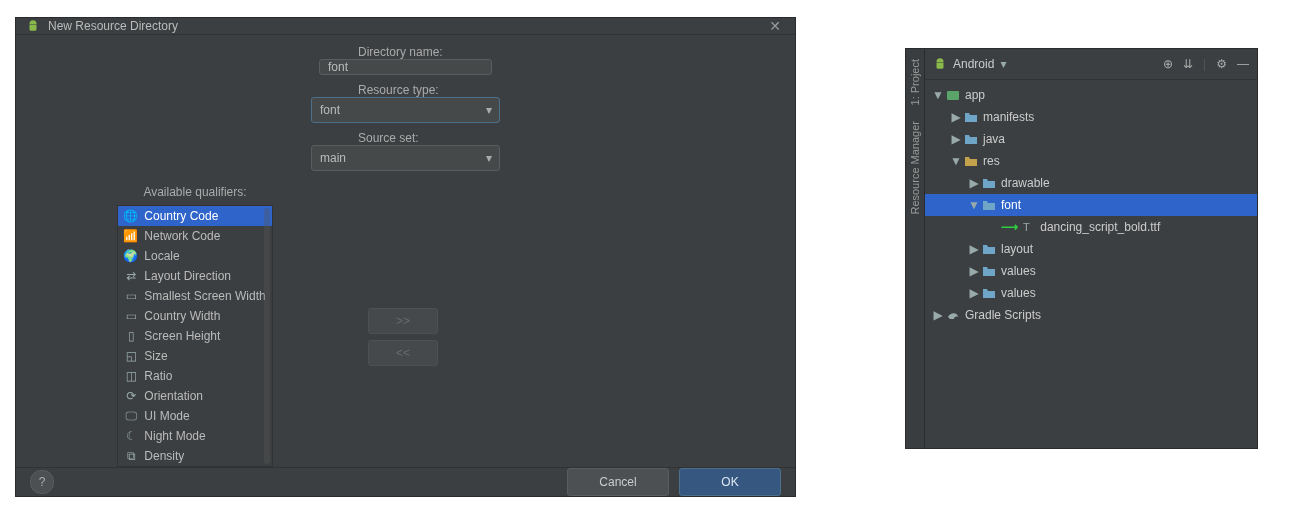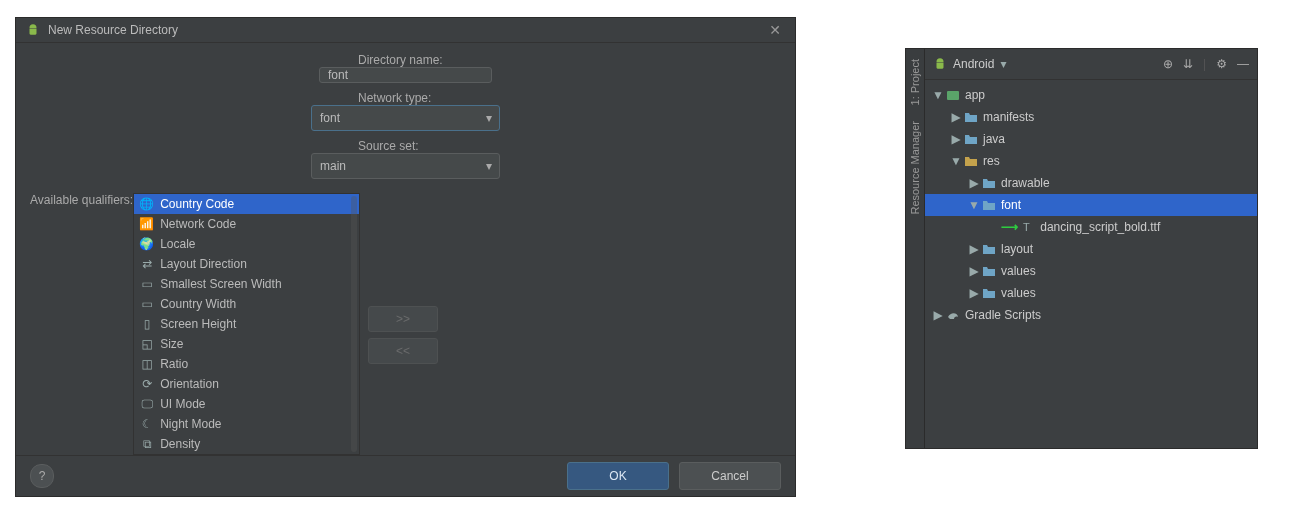--- a/index.html
+++ b/index.html
@@ -13,21 +13,21 @@
   .close-x{color:#999;font-size:14px;padding:0 4px;cursor:pointer;}
   .body{padding:10px 14px 0 14px;flex:1;display:flex;flex-direction:column;}
   .row{display:flex;align-items:center;margin-bottom:8px;flex-direction:column;}
   .lbl{width:95px;color:#aaa;}
   .field{flex:1;height:26px;background:#45494a;border:1px solid #5a5d5e;border-radius:3px;color:#bbb;padding:0 8px;box-sizing:border-box;font-family:inherit;font-size:12px;}
   .field.sel{border-color:#4a708b;}
   .combo{position:relative;flex:1;}
   .combo .field{width:100%;padding-right:24px;}
   .combo .caret{position:absolute;right:8px;top:6px;color:#aaa;pointer-events:none;}
   .qual-wrap{display:flex;gap:8px;margin-top:6px;flex:1;}
-  .qcol{display:flex;flex-direction:row;}
+  .qcol{display:flex;flex-direction:column;align-items:center;}
   .qcol .qlabel{color:#aaa;margin-bottom:6px;}
   .listbox{background:#3c3f41;border:1px solid #323232;flex:1;overflow:hidden;position:relative;}
   .avail{width:330px;}
   .chosen{flex:1;}
   .mid{width:70px;display:flex;flex-direction:column;justify-content:center;gap:6px;}
   .movebtn{height:24px;background:#4c5052;border:1px solid #5a5d5e;border-radius:3px;color:#888;display:flex;align-items:center;justify-content:center;opacity:.6;cursor:pointer;}
   .qitem{display:flex;align-items:center;height:20px;padding:0 6px;color:#bbb;gap:6px;}
   .qitem.sel{background:#2f65ca;color:#fff;}
   .qicon{width:14px;height:14px;display:inline-flex;align-items:center;justify-content:center;color:#9aa;}
   .scrollhint{position:absolute;top:2px;right:2px;bottom:2px;width:6px;background:#555;border-radius:3px;opacity:.35;}
@@ -71,21 +71,21 @@
     <span class="title-text">New Resource Directory</span>
     <span class="title-spacer"></span>
     <span class="close-x">✕</span>
   </div>
   <div class="body">
     <div class="row">
       <span class="lbl">Directory name:</span>
       <input class="field" value="font" style="">
     </div>
     <div class="row">
-      <span class="lbl">Network type:</span>
+      <span class="lbl">Resource type:</span>
       <div class="combo">
         <input class="field sel" value="font" style="">
         <span class="caret">▾</span>
       </div>
     </div>
     <div class="row">
       <span class="lbl">Source set:</span>
       <div class="combo">
         <input class="field" value="main" style="">
         <span class="caret">▾</span>
@@ -158,25 +158,25 @@
               <span>&lt;&lt;</span>
             </div>
       </div>
     </div>
   </div>
   <div class="footer">
     <div class="help">
           <span>?</span>
         </div>
     <div class="spacer"></div>
+    <div class="btn">
+          <span>Cancel</span>
+        </div>
     <div class="btn primary">
           <span>OK</span>
-        </div>
-    <div class="btn">
-          <span>Cancel</span>
         </div>
   </div>
 </div>
 
 <div class="panel">
   <div class="gutter">
     <span class="gtab top">1: Project</span>
     <span class="gtab">Resource Manager</span>
   </div>
   <div class="pv">

